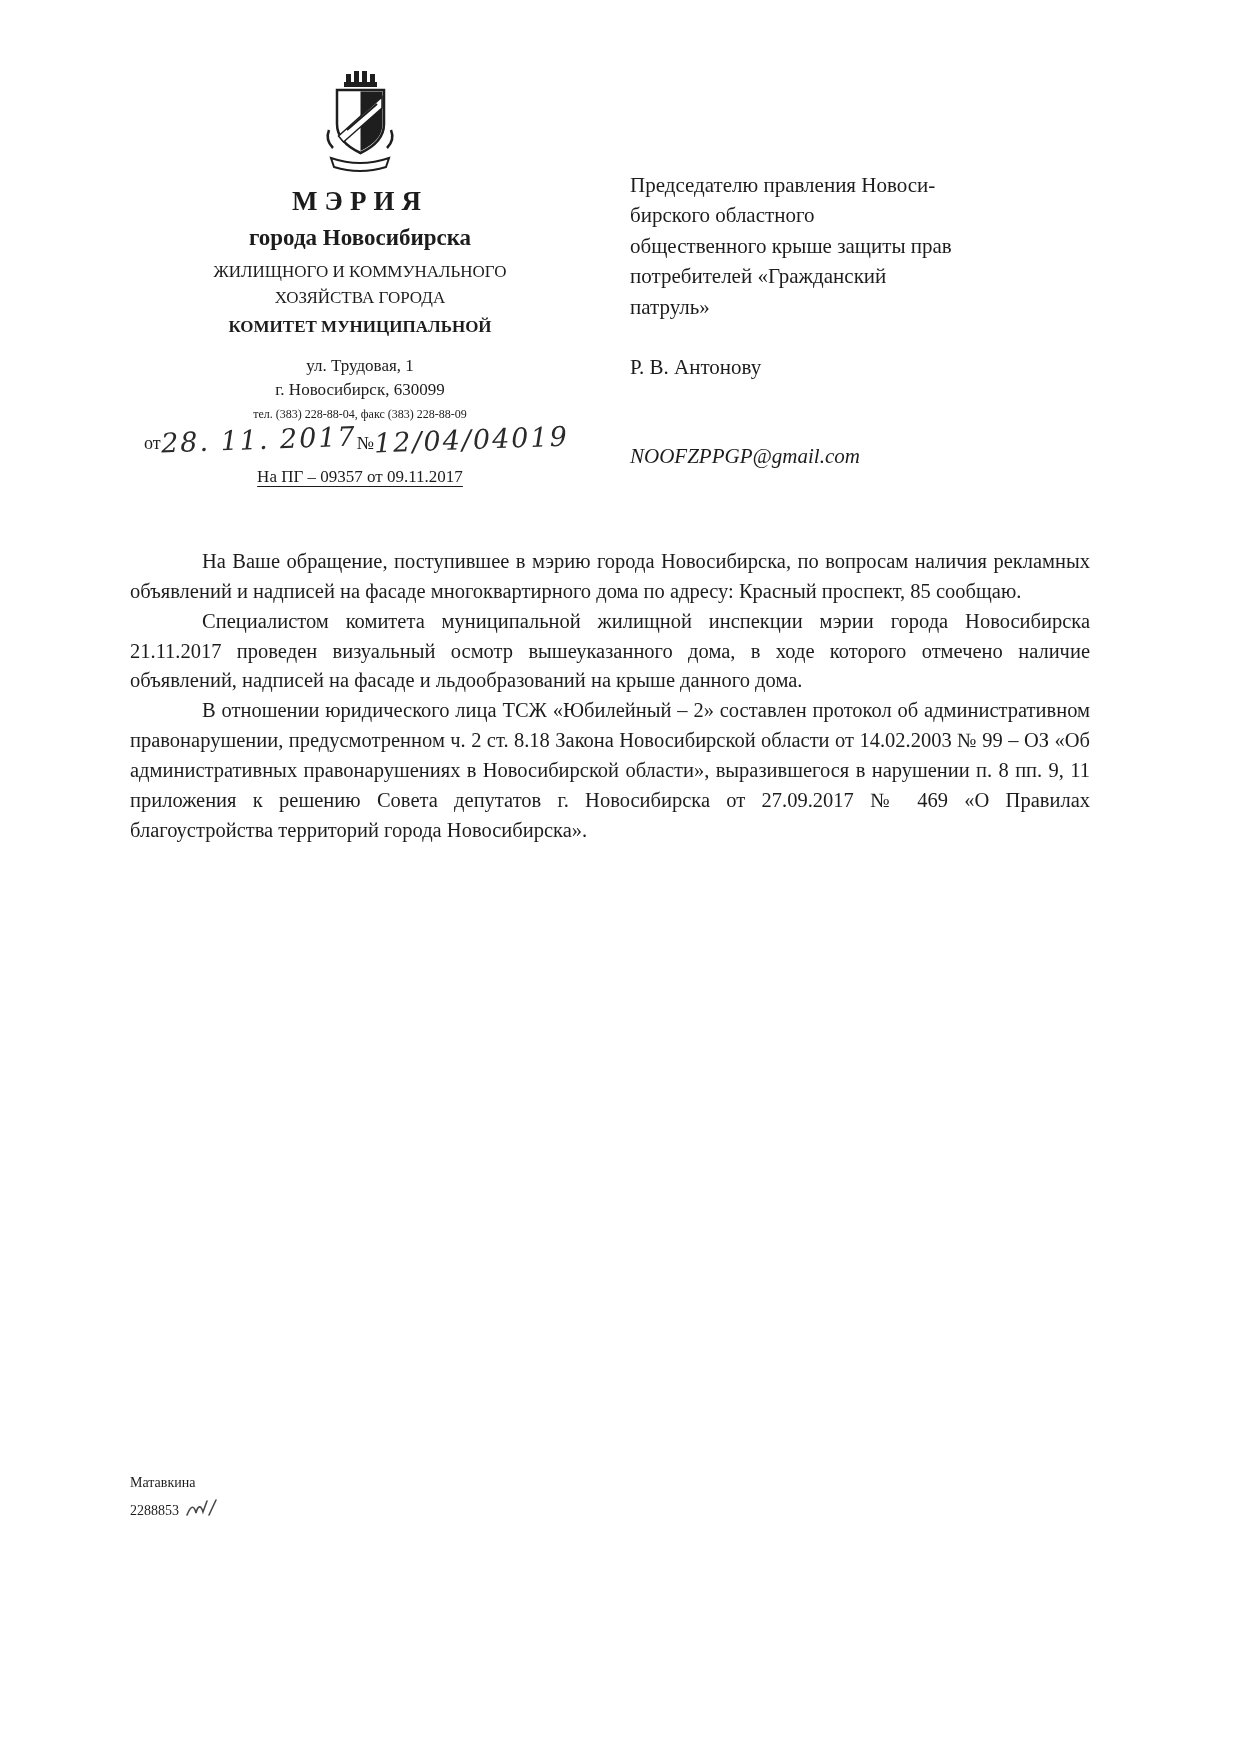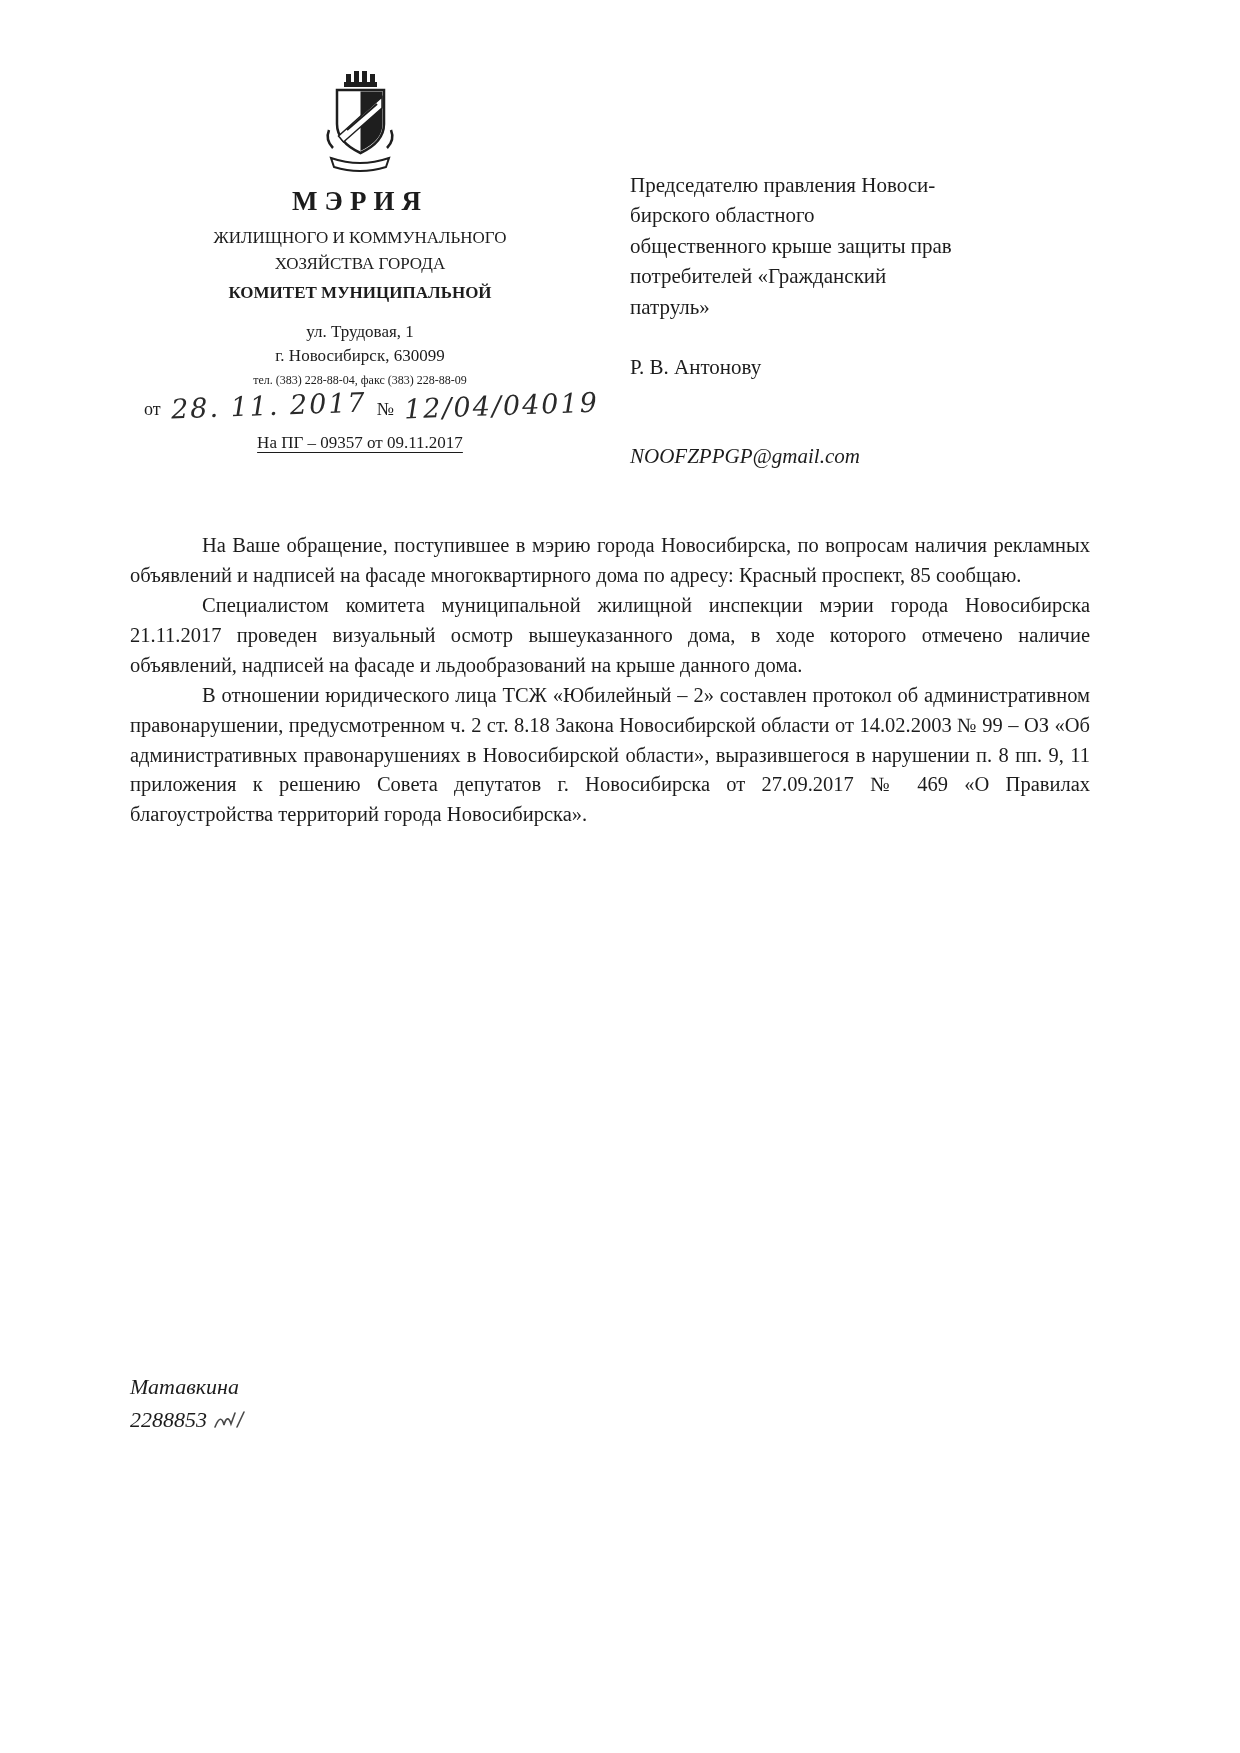--- a/index.html
+++ b/index.html
@@ -59,21 +59,20 @@
     margin-top: 4px;
   }
   .date-line {
     margin-top: 2px;
     font-size: 18px;
     text-align: left;
     padding-left: 14px;
     white-space: nowrap;
     display: flex;
     align-items: baseline;
-    gap: 10px;
   }
   .handwritten {
     font-family: "DejaVu Serif", serif;
     font-style: italic;
     font-size: 27px;
     letter-spacing: 2px;
     color: #2a2a2a;
     transform: rotate(-2deg);
     display: inline-block;
   }
@@ -118,24 +117,23 @@
   .sig-image {
     position: absolute;
     left: 390px;
     top: 18px;
   }
 
   
   .footer {
     position: absolute;
     left: 130px;
-    top: 1370px;
-    font-size: 22px;
+    top: 1472px;
+    font-size: 14px;
     line-height: 1.5;
-    font-style: italic;
   }
   .footer-phone { display: flex; align-items: flex-end; gap: 6px; }
   .paraph { position: relative; top: 4px; }
 </style>
 </head>
 <body>
 
 <div class="page">
 
   <div class="header">
@@ -162,20 +160,21 @@
           <path d="M30 60 L60 34" stroke="#1e1e1e" stroke-width="2"></path>
 
           <path d="M12 60 q-4 10 4 18" stroke="#1e1e1e" stroke-width="2.5" fill="none"></path>
           <path d="M74 60 q4 10 -4 18" stroke="#1e1e1e" stroke-width="2.5" fill="none"></path>
 
           <path d="M14 88 q29 10 58 0 l-3 9 q-26 8 -52 0 z" fill="#ffffff" stroke="#1e1e1e" stroke-width="2"></path>
         </svg>
       </div>
 
       <div class="org1">МЭРИЯ</div>
+      <div class="org2">города Новосибирска</div>
 
       <div class="dept">
         <div>ЖИЛИЩНОГО И КОММУНАЛЬНОГО</div>
         <div>ХОЗЯЙСТВА ГОРОДА</div>
       </div>
 
       <div class="committee">
         <div>КОМИТЕТ МУНИЦИПАЛЬНОЙ</div>
       </div>
 

